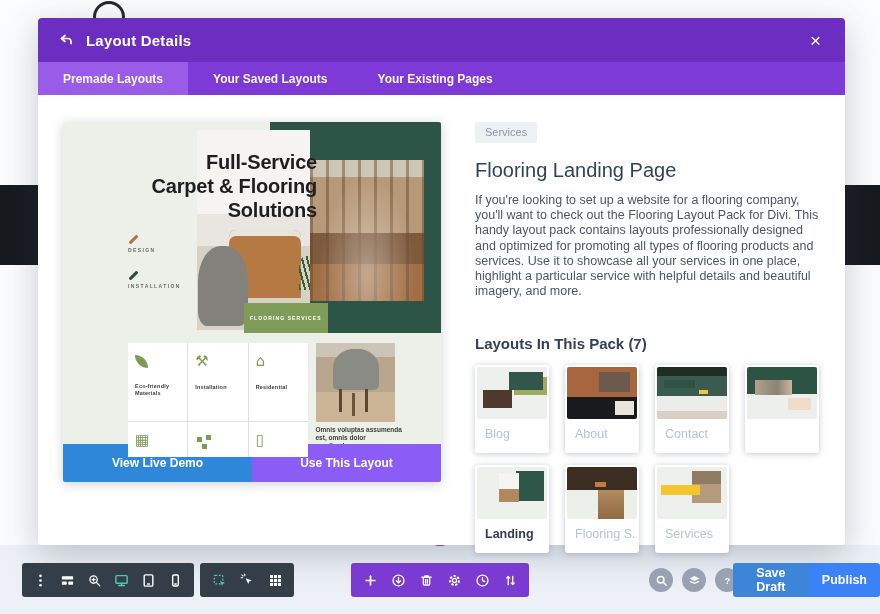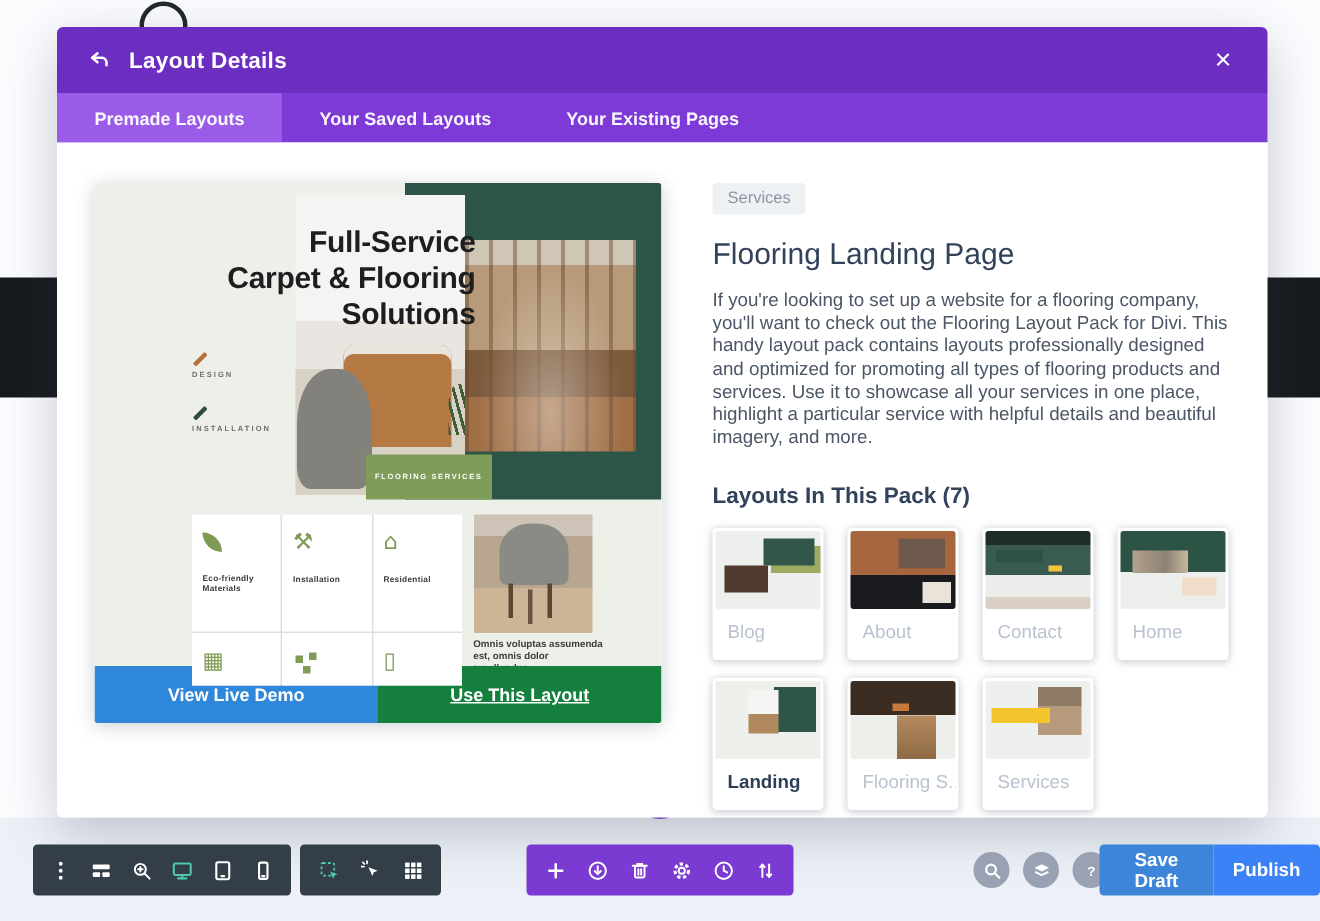--- a/index.html
+++ b/index.html
@@ -72,29 +72,29 @@
         background:#8b8b85; border-radius:45% 45% 12% 12%; }
   .pv-chair::after { content:""; position:absolute; left:30%; top:58%; width:3px; height:30%;
         background:#5c4632; box-shadow:26px 0 0 #5c4632, 13px 4px 0 #6b5440; }
   .pv-caption { position:absolute; left:66.8%; top:90.6%; width:23%; }
   .pv-caption .cap { font-size:6.5px; line-height:8px; font-weight:bold; color:#3c3c3a; }
   .pv-caption .sub { margin-top:3px; font-size:5px; color:#b8b5ae; }
   .pv-actions { position:absolute; left:0; bottom:0; width:100%; height:38px; display:flex; }
   .pv-actions button { flex:1; border:none; color:#fff; font-family:inherit; font-size:12px;
         font-weight:bold; cursor:pointer; }
   .btn-demo { background:#2e87d8; }
-  .btn-use { background:#15803d;text-decoration:underline; }
+  .btn-use { background:#8b5cf6; }
 
   
   .details { position:absolute; left:437px; top:27px; width:348px; }
   .badge { display:inline-block; background:#eef1f4; color:#8a95a5; font-size:11px; padding:4px 10px 5px;
         border-radius:3px; cursor:pointer; }
   .details h2 { margin-top:16px; font-size:20px; font-weight:400; color:#33425b; }
   .details p { margin-top:11px; font-size:12.5px; line-height:15.2px; color:#4b5666; }
-  .details h3 { margin-top:23px; font-size:15px; font-weight:bold; color:#33425b; }
+  .details h3 { margin-top:36px; font-size:15px; font-weight:bold; color:#33425b; }
   .pack-grid { margin-top:13px; display:grid; grid-template-columns:repeat(4,74px); gap:12px 16px; }
   .card { background:#fff; border-radius:3px; box-shadow:0 1px 6px rgba(110,120,140,.4); padding:2px; cursor:pointer; }
   .th { position:relative; height:52px; overflow:hidden; border-radius:2px; }
   .th::before,.th::after { content:""; position:absolute; }
   .th-about { background:linear-gradient(180deg,#a8663e 0 57%,#191a1e 57% 100%); }
   .th-about::before { right:10%; top:8%; width:45%; height:40%; background:#6e5a4c; }
   .th-about::after { right:5%; bottom:8%; width:26%; height:28%; background:#e9e3da; }
   .th-blog { background:#eef0ed; }
   .th-blog::before { right:6%; top:8%; width:48%; height:36%; background:#33564a; box-shadow:5px 5px 0 0 #9cab5f; }
   .th-blog::after { left:8%; top:44%; width:42%; height:34%; background:#4e392c; }
@@ -230,21 +230,20 @@
         <div class="card">
           <div class="th th-about"></div>
           <div class="card-label">About</div>
         </div>
         <div class="card">
           <div class="th th-contact"></div>
           <div class="card-label">Contact</div>
         </div>
         <div class="card">
           <div class="th th-home"></div>
-          <div class="card-label">Home</div>
         </div>
         <div class="card active">
           <div class="th th-landing"></div>
           <div class="card-label">Landing</div>
         </div>
         <div class="card">
           <div class="th th-flooring"></div>
           <div class="card-label">Flooring S...</div>
         </div>
         <div class="card">

